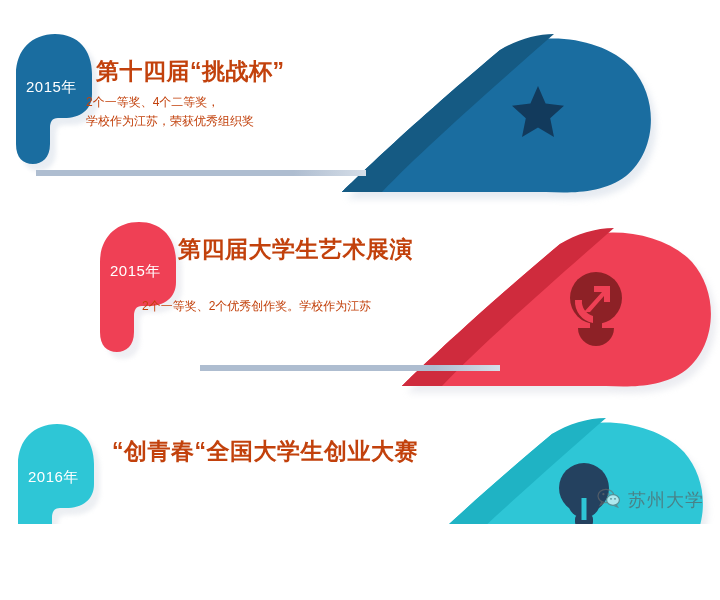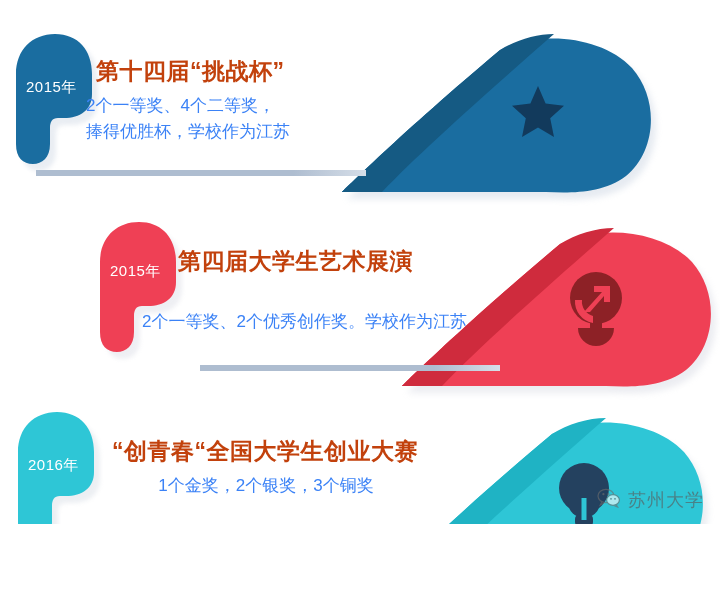--- a/index.html
+++ b/index.html
@@ -54,21 +54,21 @@
   }
 
   
   .pin {
     position: absolute;
     width: 86px;
     height: 135px;
   }
   #row-0 .pin { left: 12px; top: 14px; }
   #row-1 .pin { left: 96px; top: 10px; }
-  #row-2 .pin { left: 14px; top: 12px; }
+  #row-2 .pin { left: 14px; top: 24px; }
 
   .pin svg { position: absolute; left: 0; top: 0; }
   .pin-shadow {
     position: absolute;
     left: 0; top: 0;
     width: 86px; height: 135px;
     transform: translate(6px, 7px);
     filter: blur(2px);
     opacity: .30;
   }
@@ -80,34 +80,34 @@
     white-space: nowrap;
     z-index: 5;
   }
   #row-0 .pin-label { left: 14px; top: 46px; }
   #row-1 .pin-label { left: 14px; top: 42px; }
   #row-2 .pin-label { left: 14px; top: 46px; }
 
   
   .text-block { position: absolute; z-index: 4; }
   #row-0 .text-block { left: 96px;  top: 38px; }
-  #row-1 .text-block { left: 178px; top: 36px; }
+  #row-1 .text-block { left: 178px; top: 24px; }
   #row-2 .text-block { left: 112px; top: 38px; text-align: center; }
 
   .headline {
     font-size: 23px;
     font-weight: bold;
     color: #c2410c;
     letter-spacing: .5px;
     white-space: nowrap;
     margin: 0 0 6px 0;
   }
   .bodyline {
-    font-size: 17px;
-    color: #3b82f6;
+    font-size: 12px;
+    color: #c2410c;
     white-space: nowrap;
     line-height: 1.55;
   }
   #row-0 .bodyline { margin-left: -10px; }
   #row-1 .bodyline { margin-left: -36px; margin-top: 32px; }
   #row-2 .bodyline { margin-left: 2px; }
 
   
   .divider {
     position: absolute;
@@ -171,21 +171,21 @@
       </div>
       <svg viewBox="0 0 86 135" width="86" height="135">
         <path d="M43 2 C 66 2, 80 18, 80 42 L 80 62 C 80 78, 68 86, 52 86 L 46 86 C 40 86, 38 90, 38 96 L 38 112 C 38 126, 30 132, 21 132 C 11 132, 4 126, 4 112 L 4 42 C 4 18, 20 2, 43 2 Z" fill="#1a6da0"></path>
       </svg>
       <span class="pin-label">2015年</span>
     </div>
 
     <div class="text-block">
       <div class="headline">第十四届“挑战杯”</div>
       <div class="bodyline">2个一等奖、4个二等奖，</div>
-      <div class="bodyline">捧得优胜杯，学校作为江苏</div>
+      <div class="bodyline">学校作为江苏，荣获优秀组织奖</div>
     </div>
   </div>
 
   <div class="row" id="row-1">
 
     <div class="drop-wrap">
       <div class="drop-shadow-layer">
         <svg viewBox="0 0 320 160" width="320" height="160">
           <path d="M2 158 C 2 158, 60 100, 160 16 C 200 -4, 262 2, 292 34 C 320 66, 316 118, 286 142 C 262 160, 230 159, 206 158 Z" fill="#c9ccd9"></path>
         </svg>
@@ -256,21 +256,20 @@
         </svg>
       </div>
       <svg viewBox="0 0 86 135" width="86" height="135">
         <path d="M43 2 C 66 2, 80 18, 80 42 L 80 62 C 80 78, 68 86, 52 86 L 46 86 C 40 86, 38 90, 38 96 L 38 112 C 38 126, 30 132, 21 132 C 11 132, 4 126, 4 112 L 4 42 C 4 18, 20 2, 43 2 Z" fill="#2ec6d6"></path>
       </svg>
       <span class="pin-label">2016年</span>
     </div>
 
     <div class="text-block">
       <div class="headline">“创青春“全国大学生创业大赛</div>
-      <div class="bodyline">1个金奖，2个银奖，3个铜奖</div>
     </div>
   </div>
 
   <div id="watermark">
     <span>
       <svg width="24" height="20" viewBox="0 0 24 20">
         <ellipse cx="9" cy="8" rx="8" ry="6.6" fill="none" stroke="#6d6d6d" stroke-width="1.2"></ellipse>
         <path d="M5 13.4 L3.2 17 L7 15" fill="none" stroke="#6d6d6d" stroke-width="1.2"></path>
         <circle cx="6.4" cy="6.2" r="1.1" fill="#6d6d6d"></circle>
         <circle cx="11.4" cy="6.2" r="1.1" fill="#6d6d6d"></circle>

